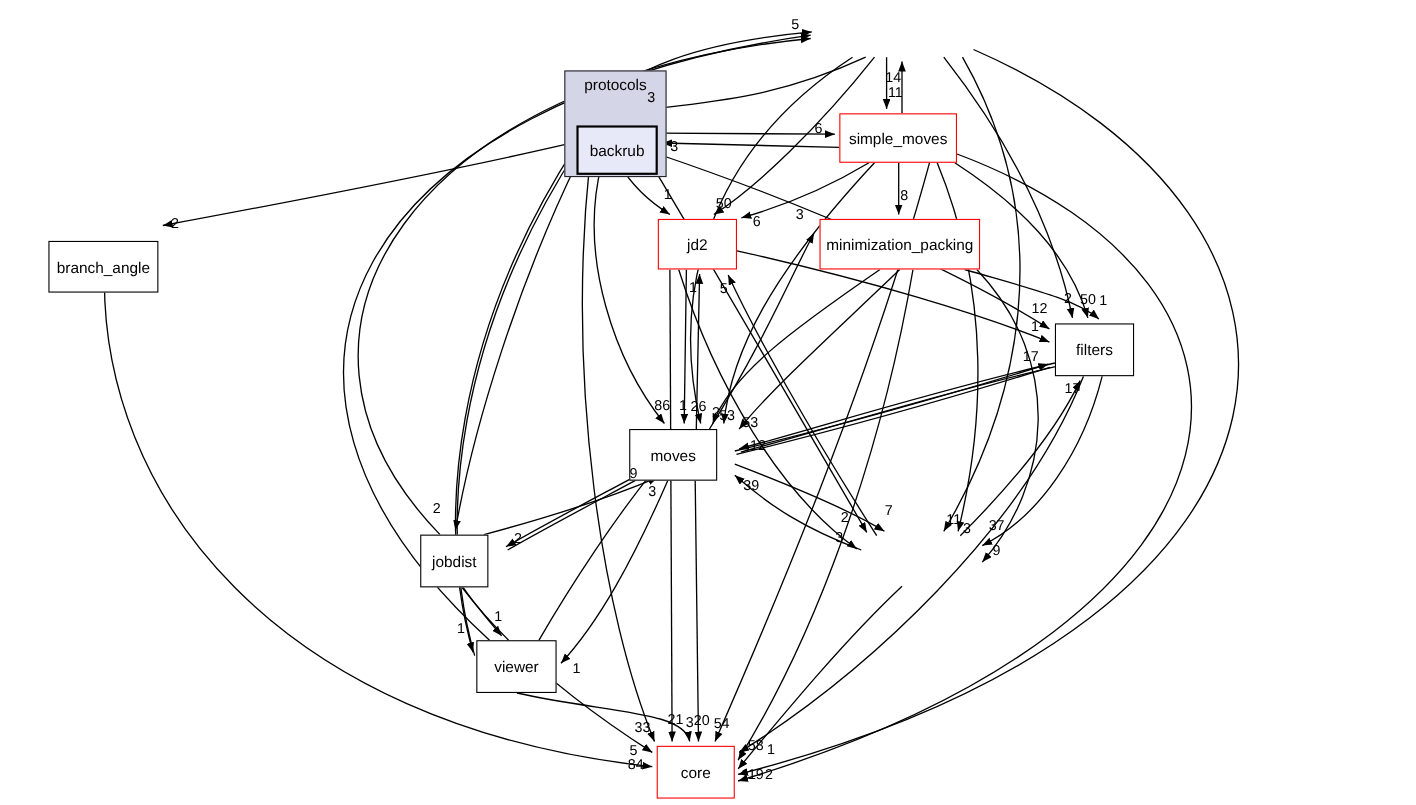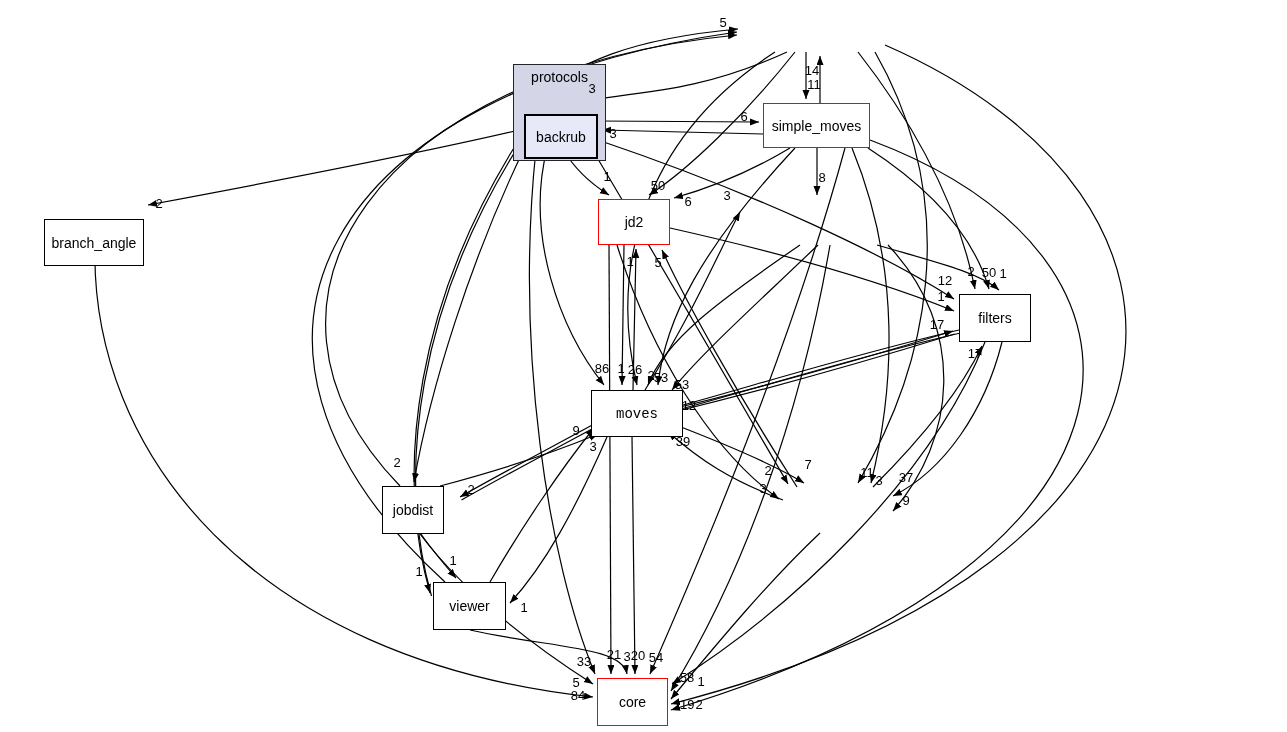--- a/index.html
+++ b/index.html
@@ -93,22 +93,23 @@
   </svg>
 
   <div class="cluster" style="left: 513px; top: 64px; width: 93px; height: 97px;">
     <div class="cluster-label">protocols</div>
   </div>
 
   <div class="node current" style="left: 524px; top: 103px; width: 74px; height: 45px; margin-top: 11px;">backrub</div>
   <div class="node red" style="left: 763px; top: 103px; width: 107px; height: 45px;">simple_moves</div>
   <div class="node" style="left: 44px; top: 199px; width: 100px; height: 47px; margin-top: 20px;">branch_angle</div>
   <div class="node red" style="left: 598px; top: 199px; width: 72px; height: 46px;">jd2</div>
+  <div class="node red" style="left: 745px; top: 199px; width: 146px; height: 46px;">minimization_packing</div>
   <div class="node" style="left: 959px; top: 294px; width: 72px; height: 48px;">filters</div>
-  <div class="node" style="left: 591px; top: 390px; width: 92px; height: 47px; font-family: Liberation Mono, monospace;">moves</div>
+  <div class="node" style="left: 572px; top: 390px; width: 80px; height: 47px;">moves</div>
   <div class="node" style="left: 382px; top: 486px; width: 62px; height: 48px;">jobdist</div>
   <div class="node" style="left: 433px; top: 582px; width: 73px; height: 48px;">viewer</div>
   <div class="node red" style="left: 597px; top: 678px; width: 71px; height: 48px;">core</div>
 
   <div id="edge-labels">
       <span class="edge-label" style="left: 723px; top: 22px;">5</span>
       <span class="edge-label" style="left: 592px; top: 88px;">3</span>
       <span class="edge-label" style="left: 812px; top: 70px; text-align: center;">14</span>
       <span class="edge-label" style="left: 814px; top: 84px;">11</span>
       <span class="edge-label" style="left: 744px; top: 116px;">6</span>

